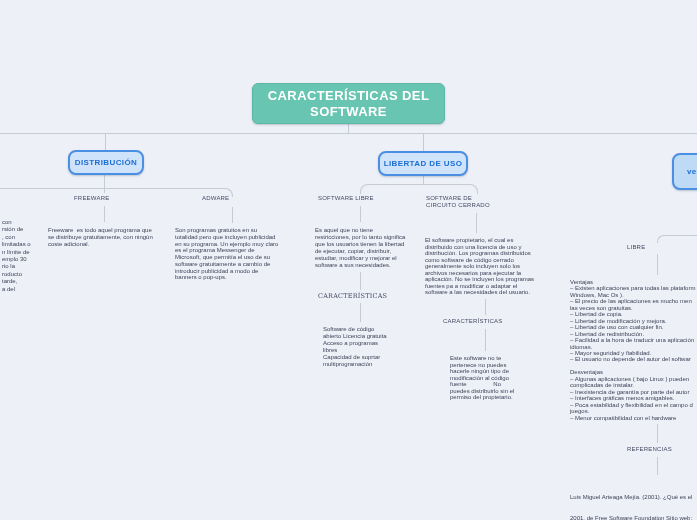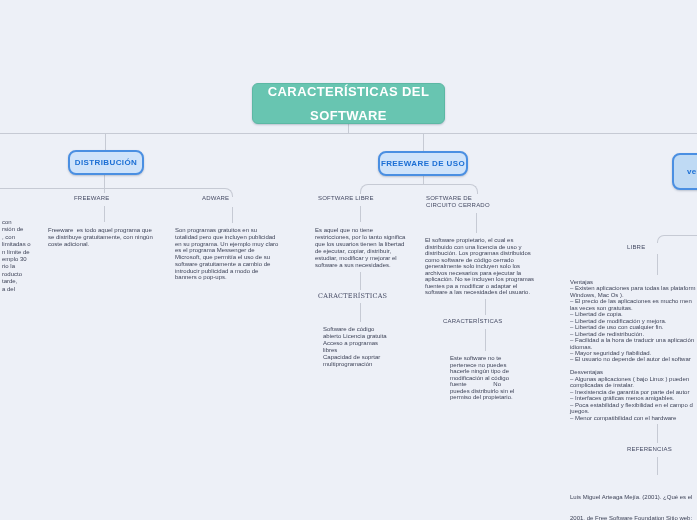--- a/index.html
+++ b/index.html
@@ -16,21 +16,21 @@
     border-top-left-radius:8px;border-top-right-radius:8px;}
   .bracket.right-end{border-top-width:1px;border-right-width:1px;border-top-right-radius:8px;}
   .bracket.left-corner{border-top-width:1px;border-left-width:1px;border-top-left-radius:7px;}
   .node{
     position:absolute;display:flex;align-items:center;justify-content:center;
     border-radius:8px;box-sizing:border-box;text-align:center;
     box-shadow:0 1px 2px rgba(40,60,90,.25);cursor:pointer;
   }
   .node.root{
     background:#68C5B1;border:1px solid #5CB8A4;border-radius:6px;
-    color:#FFFFFF;font-weight:bold;font-size:13px;line-height:24px;
+    color:#FFFFFF;font-weight:bold;font-size:13px;line-height:16px;
     letter-spacing:.4px;padding:0 8px;
   }
   .node.blue{
     background:#CFE3FA;border:2px solid #4A8FE2;
     color:#1C6FD4;font-weight:bold;font-size:8px;letter-spacing:.4px;
   }
   .node.blue.cut{background:#BFDAF4;justify-content:flex-start;padding-left:13px;}
   .lbl{
     position:absolute;font-size:6px;letter-spacing:.2px;color:#454A63;
     text-align:left;white-space:pre;cursor:pointer;
@@ -67,21 +67,21 @@
 
   <div class="bracket left-corner" style="left:657px;top:235px;width:40px;height:7px;"></div>
   <div class="ln" style="left:657px;top:254px;width:1px;height:21px;"></div>
   <div class="ln" style="left:657px;top:424px;width:1px;height:19px;"></div>
   <div class="ln" style="left:657px;top:457px;width:1px;height:18px;"></div>
 
   <div class="node root" style="left:252px;top:83px;width:193px;height:41px;">CARACTERÍSTICAS DEL SOFTWARE</div>
 
   <div class="node blue" style="left:68px;top:150px;width:76px;height:25px;">DISTRIBUCIÓN</div>
 
-  <div class="node blue" style="left:378px;top:151px;width:90px;height:25px;">FREEWARE DE USO</div>
+  <div class="node blue" style="left:378px;top:151px;width:90px;height:25px;">LIBERTAD DE USO</div>
 
   <div class="node blue cut" style="left:672px;top:153px;width:70px;height:37px;">ve</div>
 
   <div class="txt" style="left:2px;top:219px;line-height:7.4px;">con
 rsión de
 , con
 limitadas o
 n límite de
 emplo 30
 rio la

